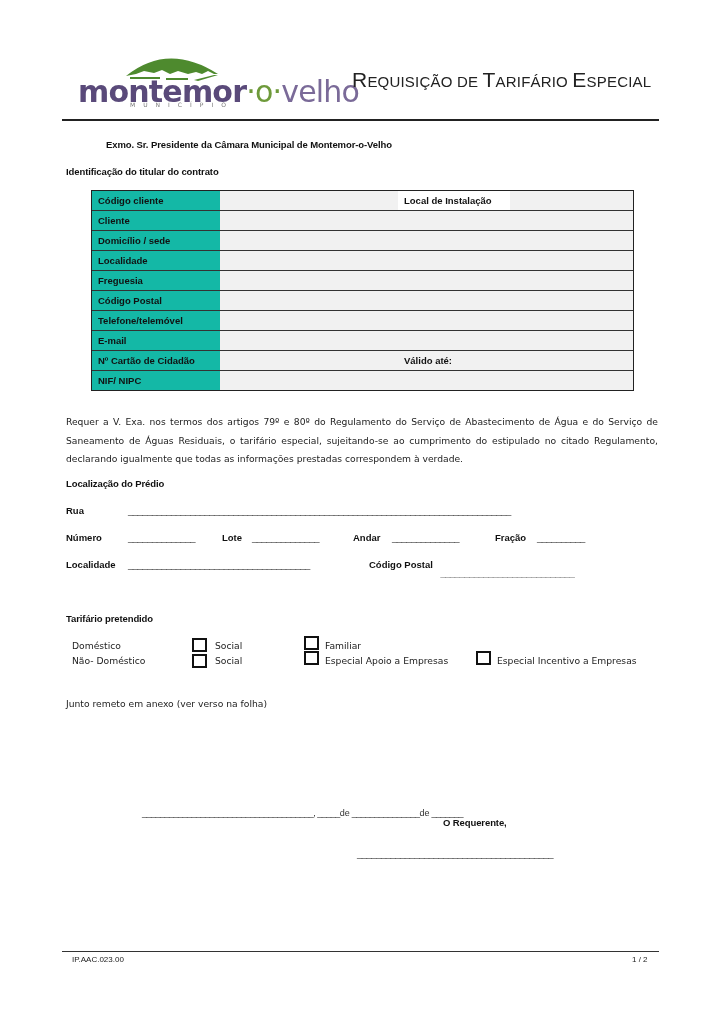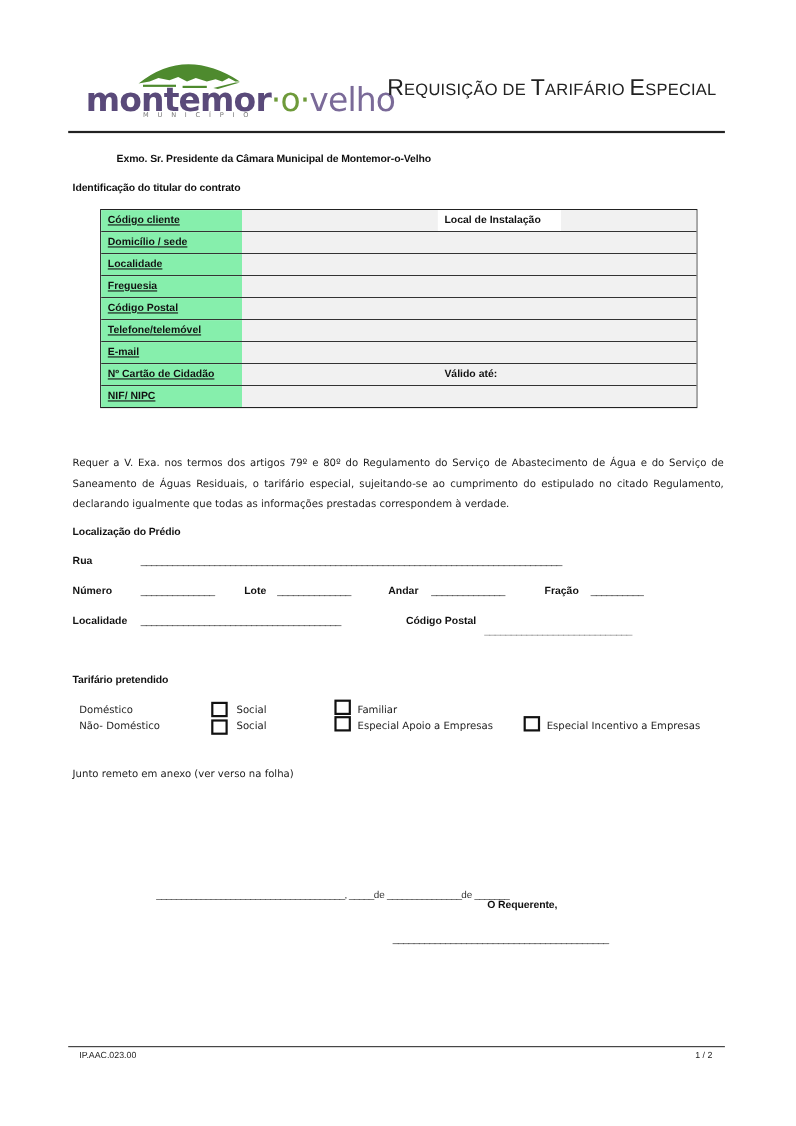--- a/index.html
+++ b/index.html
@@ -21,22 +21,22 @@
   .title .sm { font-size: 15px; }
 
   .rule-top { left: 62px; top: 119px; width: 597px; height: 2px; background: #222; }
 
   .hd { font-size: 9.5px; font-weight: bold; font-family: "Liberation Sans", sans-serif; letter-spacing: -0.1px; }
 
   
   .tbl { left: 91px; top: 190px; width: 541px; border: 1.5px solid #222; border-collapse: collapse; }
   .tbl .row { position: relative; height: 19px; border-bottom: 1.5px solid #333; display: flex; background: #f1f1f1; }
   .tbl .row:last-child { border-bottom: none; }
-  .tbl .lbl { width: 122px; padding-left: 6px; background: #86efac; font-size: 9.5px; font-weight: bold;
-              font-family: "Liberation Sans", sans-serif; line-height: 19px; white-space: nowrap; text-decoration: underline; }
+  .tbl .lbl { width: 122px; padding-left: 6px; background: #14b8a6; font-size: 9.5px; font-weight: bold;
+              font-family: "Liberation Sans", sans-serif; line-height: 19px; white-space: nowrap; }
   .tbl .val { flex: 1; background: #f1f1f1; position: relative; }
   .tbl .mid { position: absolute; left: 178px; top: 0; line-height: 19px; font-size: 9.5px; font-weight: bold;
               font-family: "Liberation Sans", sans-serif; padding: 0 6px; white-space: nowrap; }
   .tbl .mid.white { background: #fff; padding-right: 18px; }
 
   .para { left: 66px; top: 413px; width: 592px; font-size: 9.2px; line-height: 18.5px; text-align: justify;
           font-family: "DejaVu Sans", sans-serif; color: #222; }
 
   .fl-lbl { font-size: 9.5px; font-weight: bold; font-family: "Liberation Sans", sans-serif; white-space: nowrap; }
   .blank { font-size: 9.5px; color: #333; letter-spacing: -0.5px; white-space: nowrap; font-family: "Liberation Sans", sans-serif; }
@@ -69,20 +69,24 @@
 
 <div class="abs hd" style="left:66px; top:139px;margin-left:40px;">Exmo. Sr. Presidente da Câmara Municipal de Montemor-o-Velho</div>
 <div class="abs hd" style="left:66px; top:166px;">Identificação do titular do contrato</div>
 
 <div class="abs tbl">
   <div class="row">
     <div class="lbl">Código cliente</div>
     <div class="val">
       <span class="mid white">Local de Instalação</span>
     </div>
+  </div>
+  <div class="row">
+    <div class="lbl">Cliente</div>
+    <div class="val"></div>
   </div>
   <div class="row">
     <div class="lbl">Domicílio / sede</div>
     <div class="val"></div>
   </div>
   <div class="row">
     <div class="lbl">Localidade</div>
     <div class="val"></div>
   </div>
   <div class="row">

